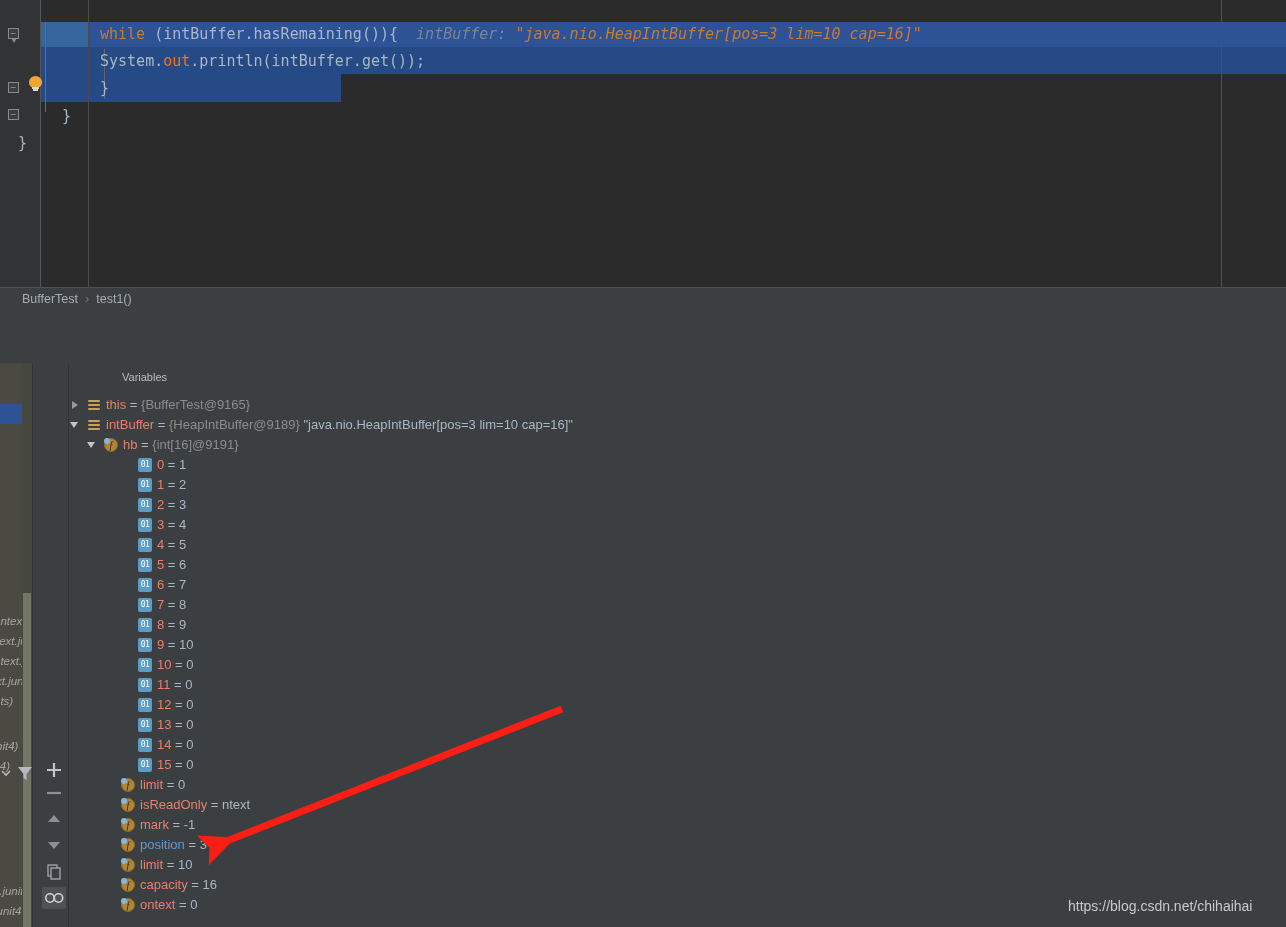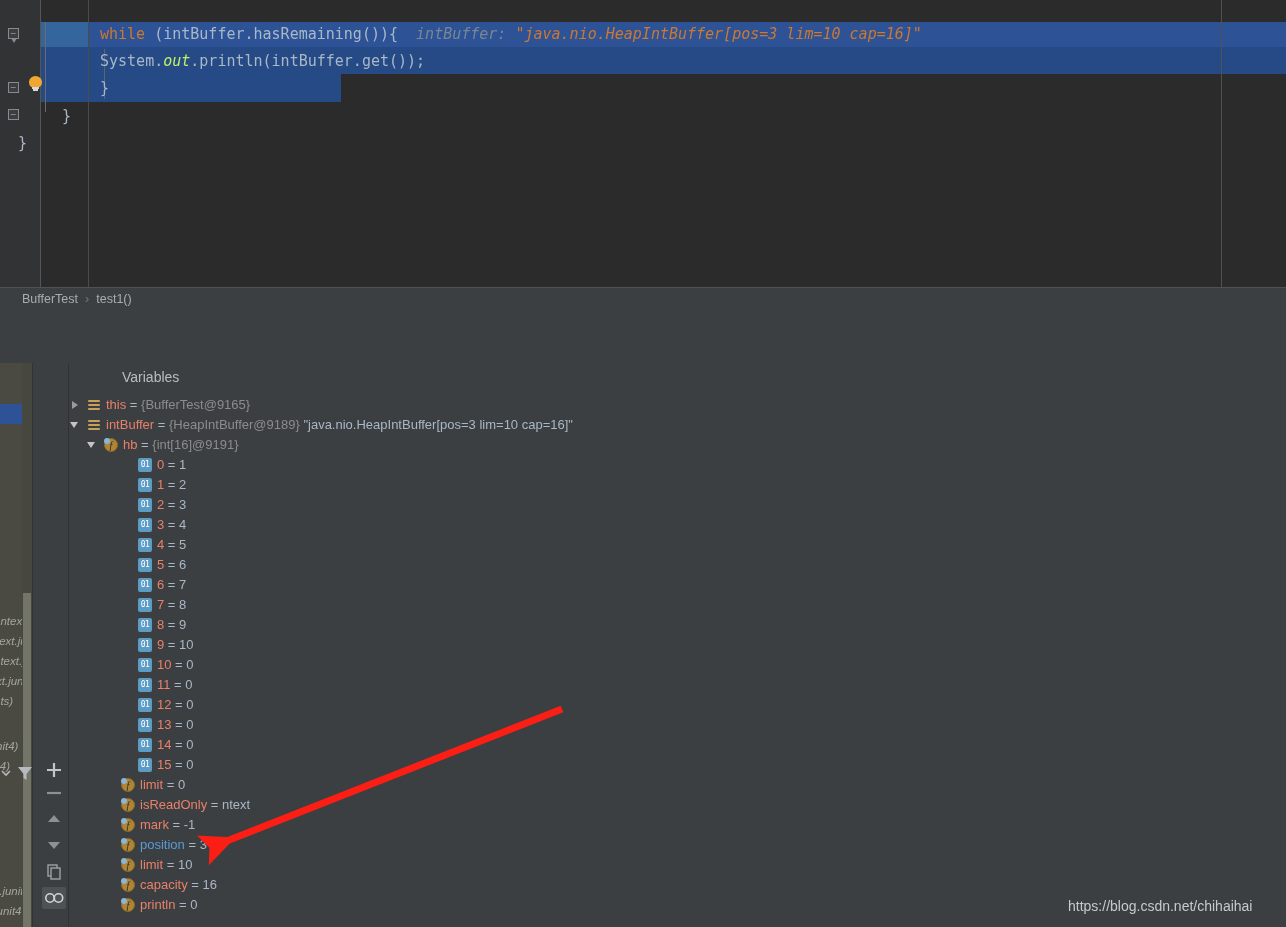--- a/index.html
+++ b/index.html
@@ -30,21 +30,21 @@
 
   .bulb{position:absolute;left:28px;top:76px;width:15px;height:15px;}
   .bulb .b{position:absolute;left:1px;top:0;width:13px;height:12px;border-radius:50% 50% 45% 45%;background:#f0a732;}
   .bulb .s{position:absolute;left:4px;top:11px;width:7px;height:2px;background:#d8d8d8;}
   .bulb .s2{position:absolute;left:5px;top:13px;width:5px;height:2px;background:#d8d8d8;}
 
   .code{position:absolute;left:0;top:0;width:1286px;height:287px;
         font-family:"DejaVu Sans Mono","Liberation Mono",monospace;font-size:15px;white-space:pre;}
   .ln{position:absolute;left:100px;height:23px;line-height:25px;color:#a9b7c6;}
   .kw{color:#cc7832;}
-  .fld{color:#bef264;font-style:italic;}
+  .fld{color:#f97316;}
   .hint{color:#7a8694;font-style:italic;}
   .hintv{color:#cc7832;font-style:italic;}
   .brace{color:#a9b7c6;}
 
   
   .crumbbar{position:absolute;left:0;top:287px;width:1286px;height:23px;background:#3c3f41;
             border-top:1px solid #4e5254;}
   .crumb{position:absolute;left:22px;top:0;height:23px;line-height:23px;font-size:12.5px;color:#a8adb2;}
   .crumb .sep{color:#777c80;margin:0 7px;}
 
@@ -61,21 +61,21 @@
   .lscroll i{position:absolute;left:1px;top:230px;width:8px;height:334px;background:#9b9b8d;opacity:.55;}
   .sel-frame{position:absolute;left:0;top:41px;width:40px;height:20px;background:#2d5396;}
 
   .divv{position:absolute;top:0;width:1px;height:564px;background:#323232;}
 
   .tb{position:absolute;left:41px;top:0;width:28px;height:564px;background:#3c3f41;}
   .tbbtn{position:absolute;left:41px;width:26px;height:26px;}
   .tbicon{position:absolute;left:0;top:0;width:26px;height:26px;}
 
   .vtabbar{position:absolute;left:70px;top:0;width:1216px;height:28px;background:#3c3f41;}
-  .vtab{position:absolute;left:52px;top:0;height:28px;line-height:28px;font-size:14px;color:#b9bdc0;}
+  .vtab{position:absolute;left:52px;top:0;height:28px;line-height:28px;font-size:11px;color:#b9bdc0;}
 
   .tree{position:absolute;left:70px;top:28px;width:1216px;height:536px;font-size:13px;}
   .row{position:absolute;height:20px;line-height:20px;white-space:nowrap;}
   .tw{position:absolute;width:11px;height:20px;}
   .tw.r:after{content:"";position:absolute;left:2px;top:6px;width:0;height:0;
       border-top:4.5px solid transparent;border-bottom:4.5px solid transparent;border-left:6px solid #9a9a9a;}
   .tw.d:after{content:"";position:absolute;left:0px;top:7px;width:0;height:0;
       border-left:4.5px solid transparent;border-right:4.5px solid transparent;border-top:6px solid #c4c4c4;}
 
   .ic{position:absolute;top:3px;width:14px;height:14px;}
@@ -321,21 +321,21 @@
         <div class="row" style="top: 484px; left: 0px;">
           <span class="ic ic-f" style="left: 51px;">
             <span class="dot"></span>
           </span>
           <span style="position: absolute; left: 70px;"><span class="nm">capacity</span><span class="eq"> = </span><span class="val">16</span></span>
         </div>
         <div class="row" style="top: 504px; left: 0px;">
           <span class="ic ic-f" style="left: 51px;">
             <span class="dot"></span>
           </span>
-          <span style="position: absolute; left: 70px;"><span class="nm">println</span><span class="eq"> = </span><span class="val">0</span></span>
+          <span style="position: absolute; left: 70px;"><span class="nm">ontext</span><span class="eq"> = </span><span class="val">0</span></span>
         </div>
       </div>
   </div>
 
   <svg class="arrow">
     <defs>
       <marker id="ah" markerWidth="5" markerHeight="5" refX="3.3" refY="2.5" orient="auto">
         <polygon points="0,2.5 5,0.2 4,2.5 5,4.8" fill="#fa1e14"></polygon>
       </marker>
     </defs>

